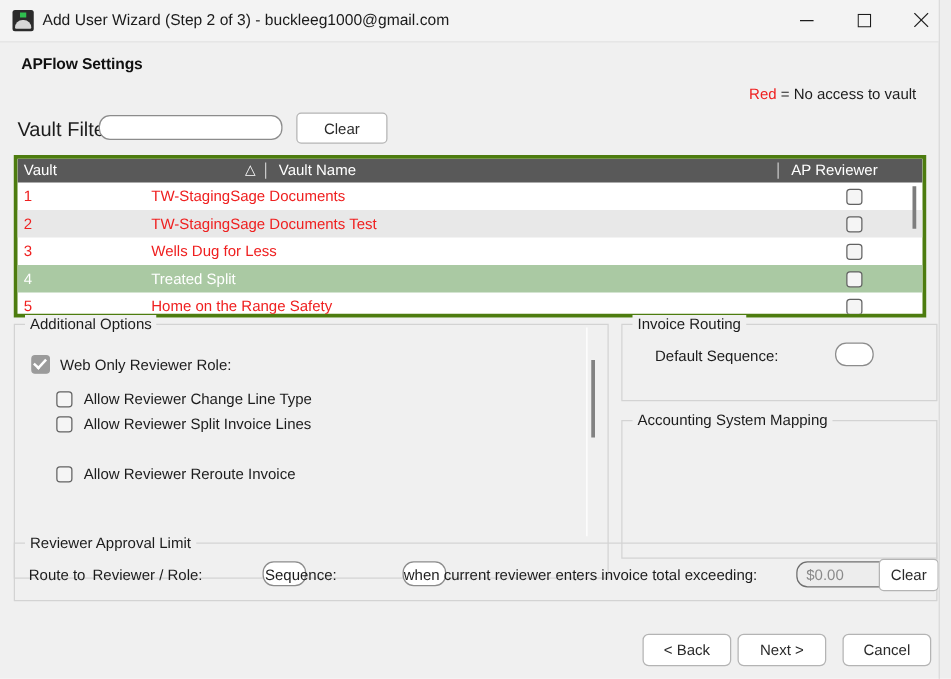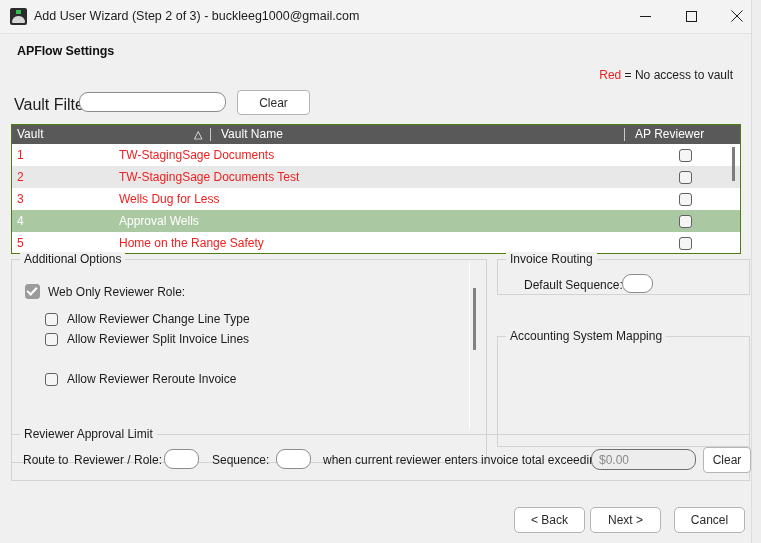--- a/index.html
+++ b/index.html
@@ -144,21 +144,21 @@
     left: 237px; top: 90px;
     width: 73px; height: 25px;
   }
 
   
   .grid-wrap {
     position: absolute;
     left: 11px; top: 124px;
     width: 730px; height: 130px;
     background: #ffffff;
-    border: 1px solid #4d7c0f;
+    border: 3px solid #4d7c0f;
     box-sizing: border-box;
     overflow: hidden;
   }
   .grid-head {
     display: flex;
     height: 19px;
     background: #595959;
     color: #ffffff;
     font-size: 12px;
     align-items: center;
@@ -265,21 +265,21 @@
     position: absolute;
     top: -8px; left: 8px;
     background: #f0f0f0;
     padding: 0 4px;
     font-size: 12px;
     color: #1c1c1c;
     white-space: nowrap;
   }
 
   .grp-additional { left: 11px; top: 259px; width: 476px; height: 204px; }
-  .grp-routing    { left: 497px; top: 259px; width: 253px; height: 36px; }
+  .grp-routing    { left: 497px; top: 259px; width: 253px; height: 62px; }
   .grp-mapping    { left: 497px; top: 336px; width: 253px; height: 111px; }
   .grp-approval   { left: 11px; top: 434px; width: 739px; height: 47px; }
 
   
   .opt-main {
     position: absolute;
     left: 13px; top: 24px;
     display: flex;
     align-items: center;
   }
@@ -329,20 +329,21 @@
   .pill {
     background: #ffffff;
     border: 1px solid #8c8c8c;
     border-radius: 9px;
     box-sizing: border-box;
     font-family: "Liberation Sans", sans-serif;
     font-size: 12px;
     padding: 0 7px;
     color: #1c1c1c;
     outline: none;
+    margin-left: 46px;
   }
   .ir-input {
     position: absolute;
     left: 124px; top: 14px;
     width: 31px; height: 19px;
   }
 
   
   .ra-routeto   { position: absolute; left: 11px;  top: 18px; font-size: 12px; }
   .ra-rolelabel { position: absolute; left: 62px;  top: 18px; font-size: 12px; }
@@ -448,21 +449,21 @@
     <div class="grid-row">
       <div class="gr-vault">3</div>
       <div class="gr-name">Wells Dug for Less</div>
       <div class="gr-rev">
         <span class="cb"></span>
       </div>
     </div>
 
     <div class="grid-row selected">
       <div class="gr-vault">4</div>
-      <div class="gr-name">Approval Wells</div>
+      <div class="gr-name">Treated Split</div>
       <div class="gr-rev">
         <span class="cb"></span>
       </div>
     </div>
 
     <div class="grid-row">
       <div class="gr-vault">5</div>
       <div class="gr-name">Home on the Range Safety</div>
       <div class="gr-rev">
         <span class="cb"></span>

